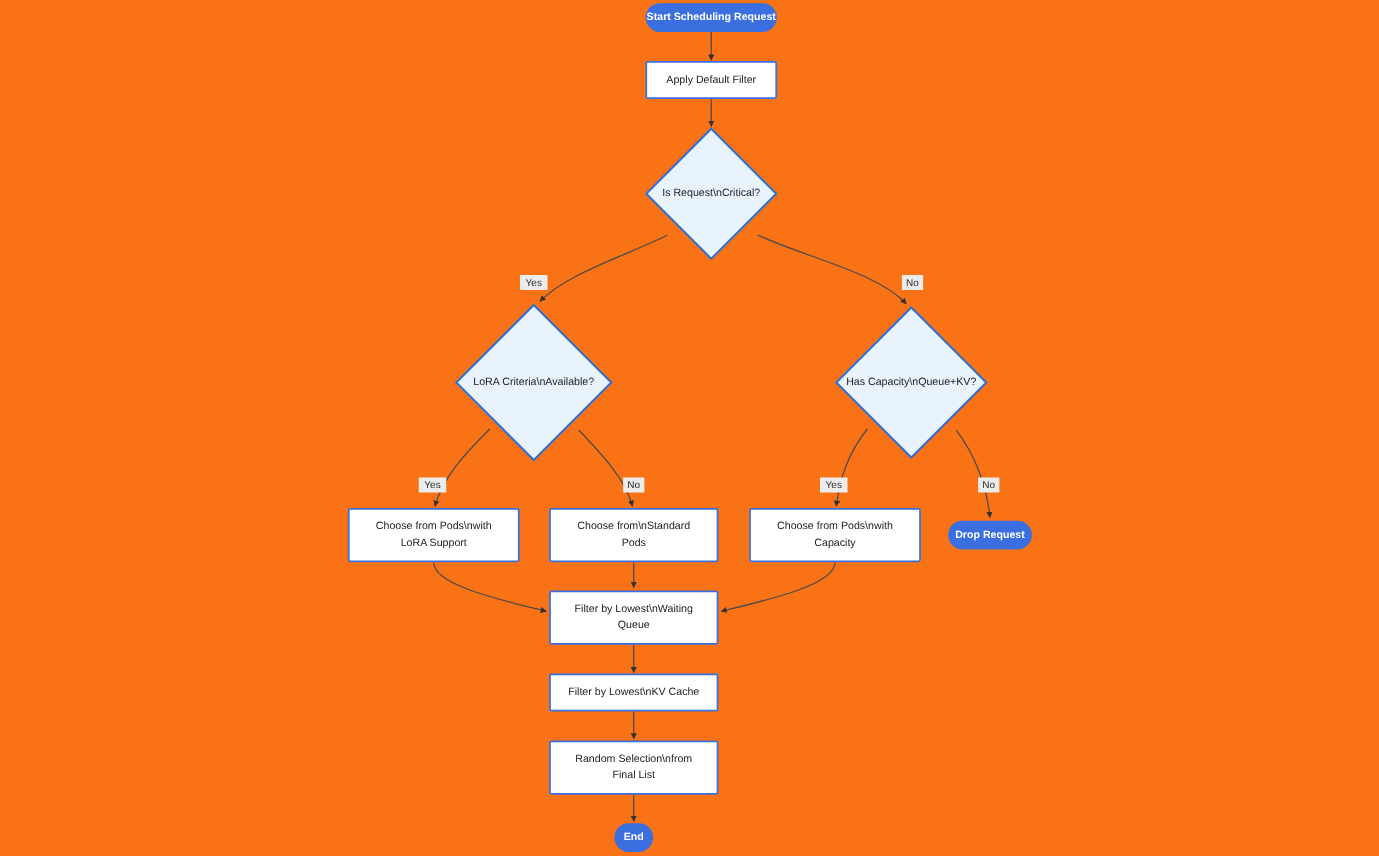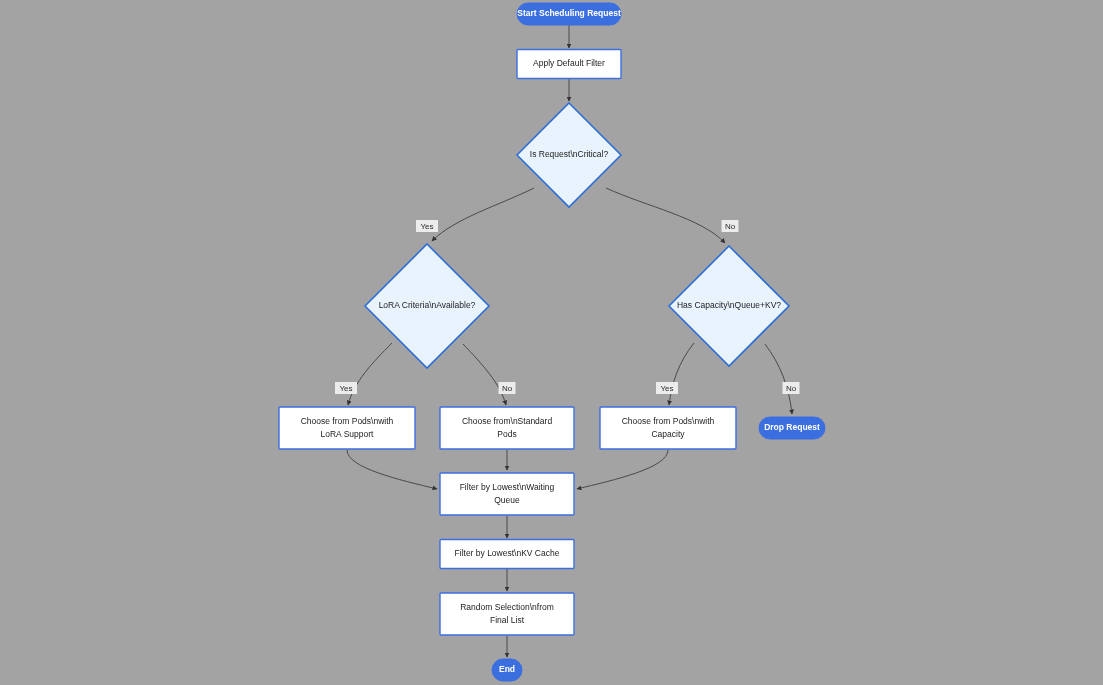--- a/index.html
+++ b/index.html
@@ -7,21 +7,21 @@
     padding: 0;
     background: #ffffff;
   }
   body {
     font-family: "Liberation Sans", sans-serif;
   }
   #canvas {
     position: relative;
     width: 1103px;
     height: 685px;
-    background: #a3a3a3;
+    background: #f97316;
     overflow: hidden;
   }
   svg#flow {
     position: absolute;
     left: 0;
     top: 0;
     width: 1103px;
     height: 685px;
   }
   .edge-path {

